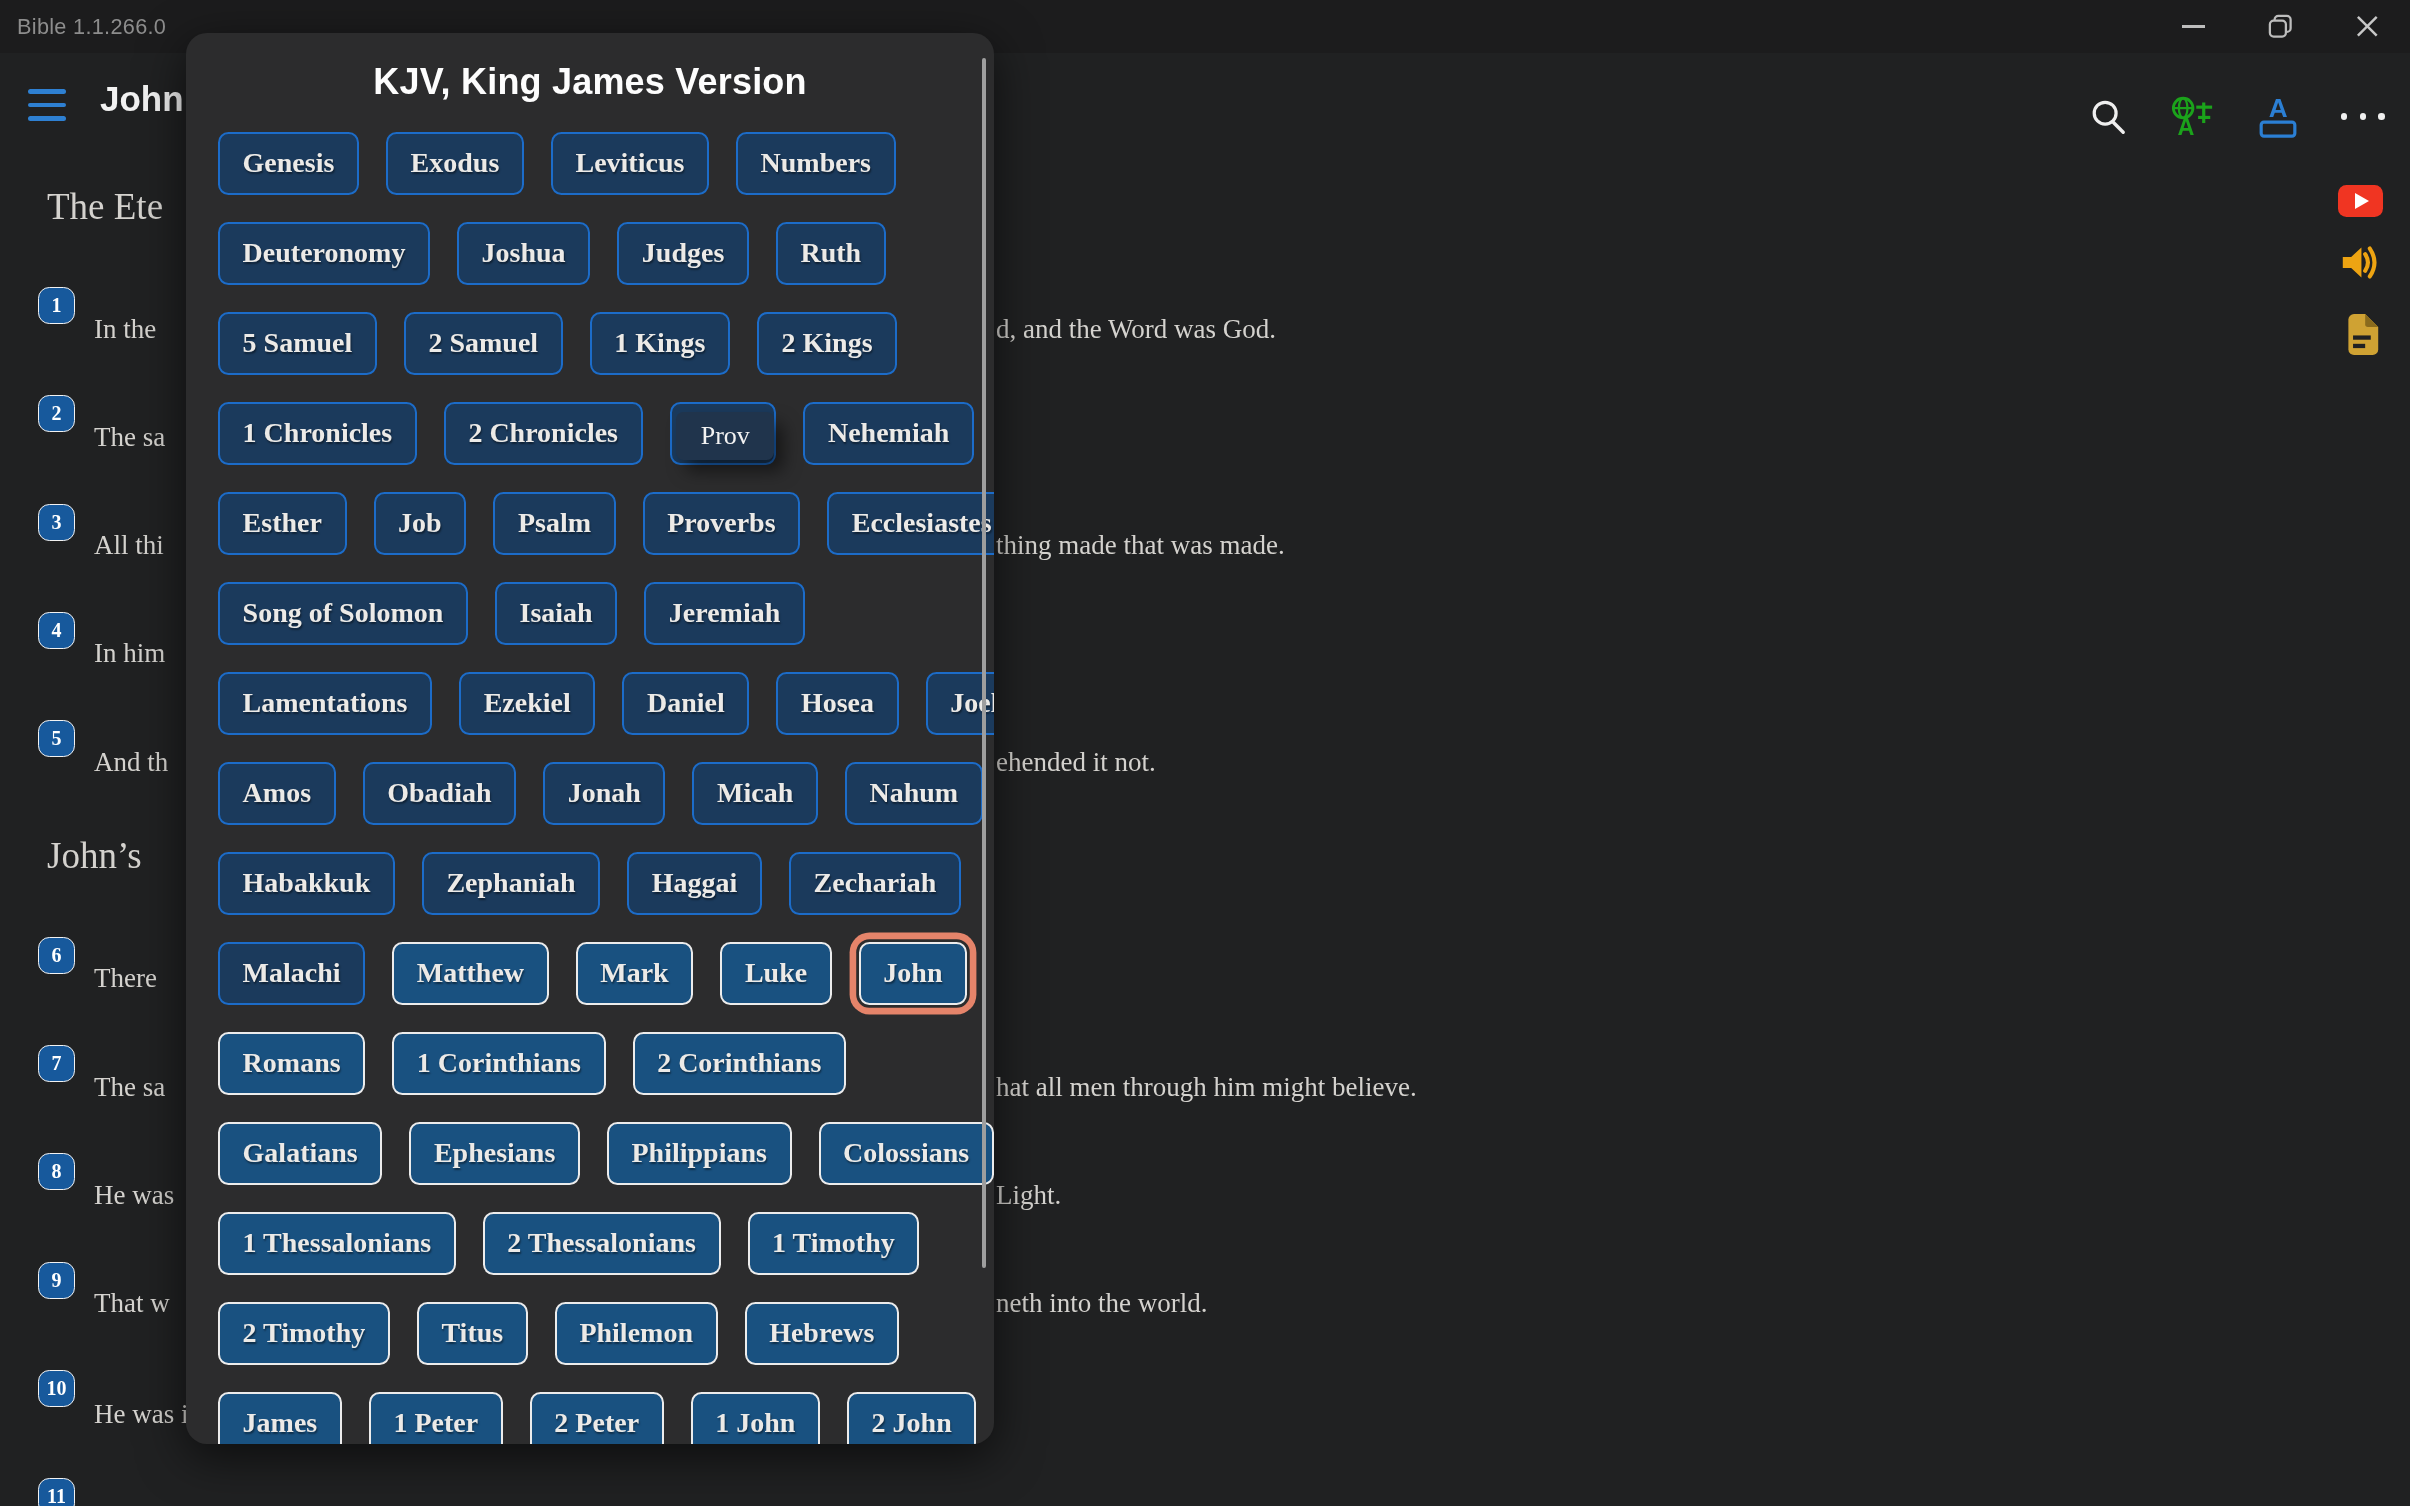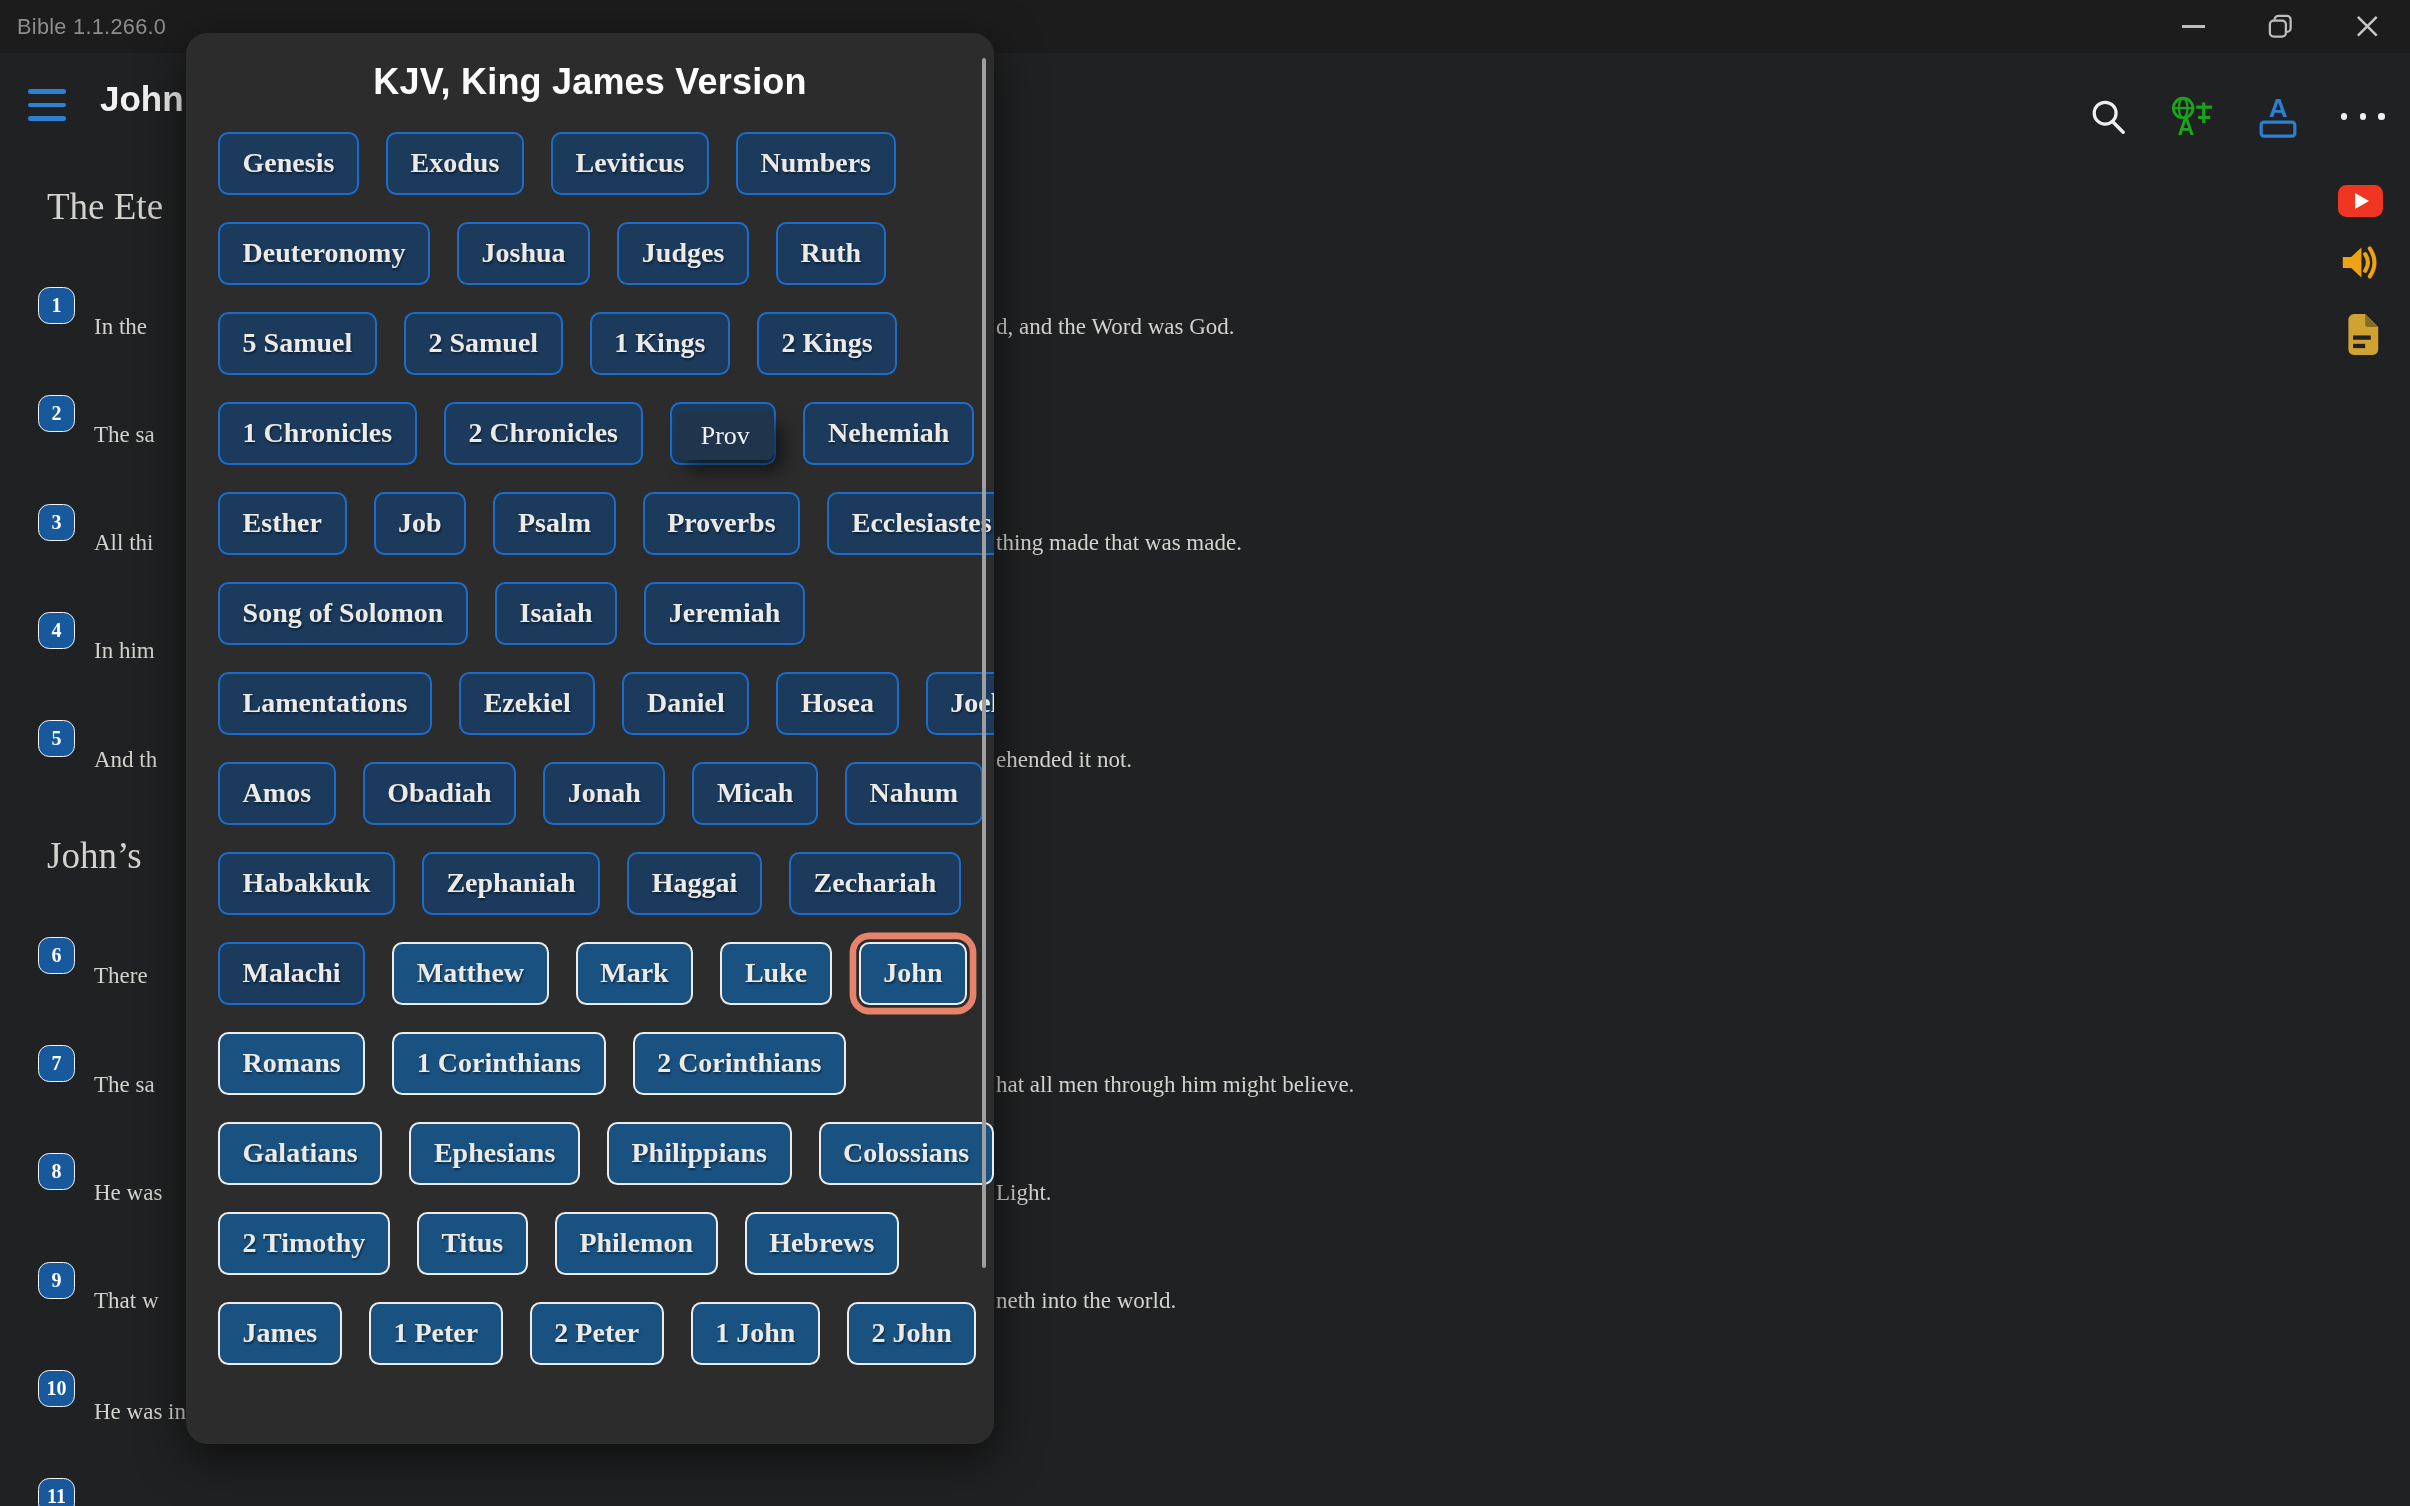--- a/index.html
+++ b/index.html
@@ -49,21 +49,21 @@
     position:absolute; left:47px; font-size:37px; font-weight:normal; white-space:nowrap;
     text-underline-offset:8.5px; text-decoration-thickness:1.9px;
   }
   .vbadge {
     position:absolute; left:38px; width:37px; height:37px;
     background:#17599c; border:1.9px solid #f2f2f2; border-radius:11.3px;
     display:flex; align-items:center; justify-content:center;
     font-size:20px; font-weight:bold; color:#fff; cursor:pointer;
     font-family:"Liberation Serif","DejaVu Serif",serif;
   }
-  .vtext { position:absolute; left:94px; font-size:23px; white-space:nowrap; }
+  .vtext { position:absolute; left:94px; font-size:27px; white-space:nowrap; }
   .vtext.right { left:996px; }
 
   
   .modal {
     position:absolute; left:186px; top:7.5px; width:808px; height:1411px;
     background:#2c2c2d; border-radius:21px; z-index:50; overflow:hidden;
     box-shadow:0 13px 47px rgba(0,0,0,.6);
     margin-top:25px;
   }
   .modal-title {
@@ -303,20 +303,25 @@
       <button class="bk nt">1 Corinthians</button>
       <button class="bk nt">2 Corinthians</button>
     </div>
     <div class="brow">
       <button class="bk nt">Galatians</button>
       <button class="bk nt">Ephesians</button>
       <button class="bk nt">Philippians</button>
       <button class="bk nt">Colossians</button>
     </div>
     <div class="brow">
+      <button class="bk nt">1 Thessalonians</button>
+      <button class="bk nt">2 Thessalonians</button>
+      <button class="bk nt">1 Timothy</button>
+    </div>
+    <div class="brow">
       <button class="bk nt">2 Timothy</button>
       <button class="bk nt">Titus</button>
       <button class="bk nt">Philemon</button>
       <button class="bk nt">Hebrews</button>
     </div>
     <div class="brow">
       <button class="bk nt">James</button>
       <button class="bk nt">1 Peter</button>
       <button class="bk nt">2 Peter</button>
       <button class="bk nt">1 John</button>

